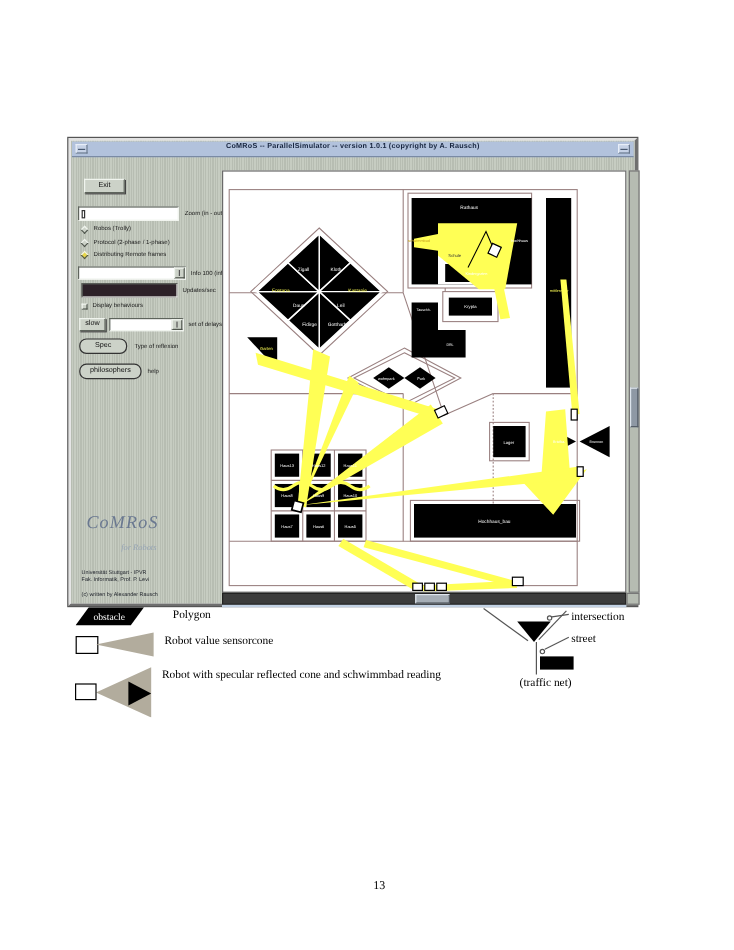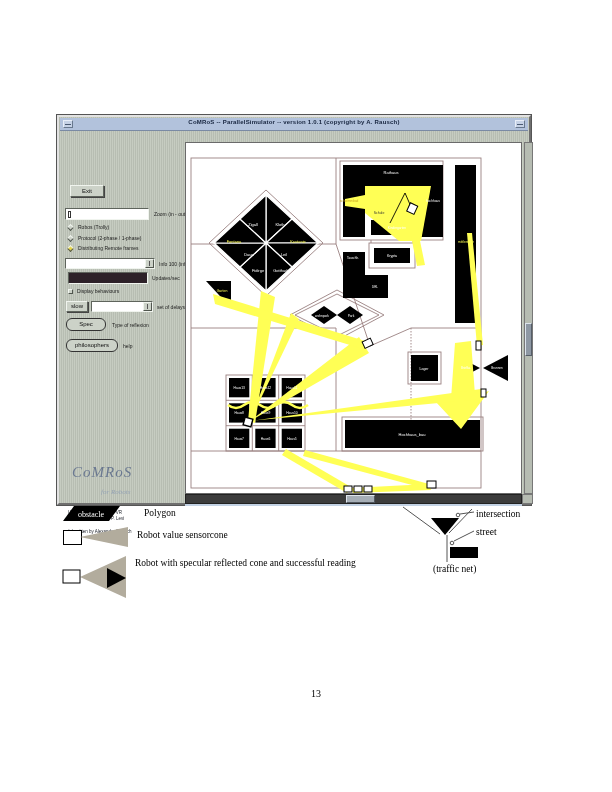--- a/index.html
+++ b/index.html
@@ -75,21 +75,21 @@
     <div class="titlebar">
       <div class="tb-box" style="left:3px;">
           <div class="dash"></div>
         </div>
       <div class="title">CoMRoS -- ParallelSimulator -- version 1.0.1 (copyright by A. Rausch)</div>
       <div class="tb-box" style="right:3px;">
           <div class="dash"></div>
         </div>
     </div>
 
-    <div class="abs" style="left:0;top:13px;width:126px;height:375px;margin-top:36px;">
+    <div class="abs" style="left:0;top:13px;width:126px;height:375px;">
       <div class="btn3d" style="left:11px;top:19px;width:34px;height:12px;">Exit</div>
 
       <div class="sunken" style="left:6px;top:42px;width:84px;height:12px;">
         <div style="position:absolute;left:2px;top:2px;width:3px;height:7px;border:1px solid #333;box-sizing:border-box;"></div>
       </div>
       <div class="tinylabel" style="left:95px;top:45px;">Zoom (in - out)</div>
 
       <div class="radio" style="left:9px;top:59px;"></div>
       <div class="tinylabel" style="left:19px;top:58px;">Robos (Trolly)</div>
       <div class="radio" style="left:9px;top:70px;"></div>
@@ -288,33 +288,33 @@
   <svg class="abs" style="left:80px;top:525px;" width="50" height="24">
     <polygon points="0,12 48,2 48,22" fill="#b2ac9d"></polygon>
   </svg>
   <div class="serif-label" style="left:137px;top:530px;">Robot value sensorcone</div>
 
   <svg class="abs" style="left:62px;top:552px;" width="70" height="46">
     <polygon points="18,25 64,4 64,46" fill="#b2ac9d"></polygon>
     <rect x="1" y="18" width="17" height="13" fill="#ffffff" stroke="#000"></rect>
     <polygon points="45,16 45,36 64,26" fill="#000"></polygon>
   </svg>
-  <div class="serif-label" style="left:135px;top:558px;">Robot with specular reflected cone and successful reading</div>
+  <div class="serif-label" style="left:135px;top:558px;">Robot with specular reflected cone and schwimmbad reading</div>
 
   <svg class="abs" style="left:400px;top:503px;" width="160" height="75">
     <g stroke="#555" stroke-width="1" fill="none">
       <line x1="3" y1="4" x2="40" y2="31"></line>
       <line x1="72" y1="6" x2="49" y2="30"></line>
       <line x1="47" y1="32" x2="47" y2="59"></line>
       <circle cx="58" cy="12" r="1.8"></circle>
       <line x1="60" y1="11" x2="74" y2="9"></line>
       <circle cx="52" cy="40" r="1.8"></circle>
       <line x1="54" y1="38" x2="74" y2="28"></line>
     </g>
     <polygon points="31,15 59,15 45,32" fill="#000"></polygon>
     <rect x="50" y="44" width="28" height="11" fill="#000"></rect>
     <text x="76" y="14" font-size="9.5" class="serif">intersection</text>
     <text x="76" y="32" font-size="9.5" class="serif">street</text>
     <text x="33" y="69" font-size="9.5" class="serif">(traffic net)</text>
   </svg>
 
-  <div class="caption" style="top:688px;font-size:10px;padding-left:20px;">13</div>
+  <div class="caption" style="top:733px;font-size:10px;padding-left:20px;">13</div>
 </div>
 
 </body></html>

